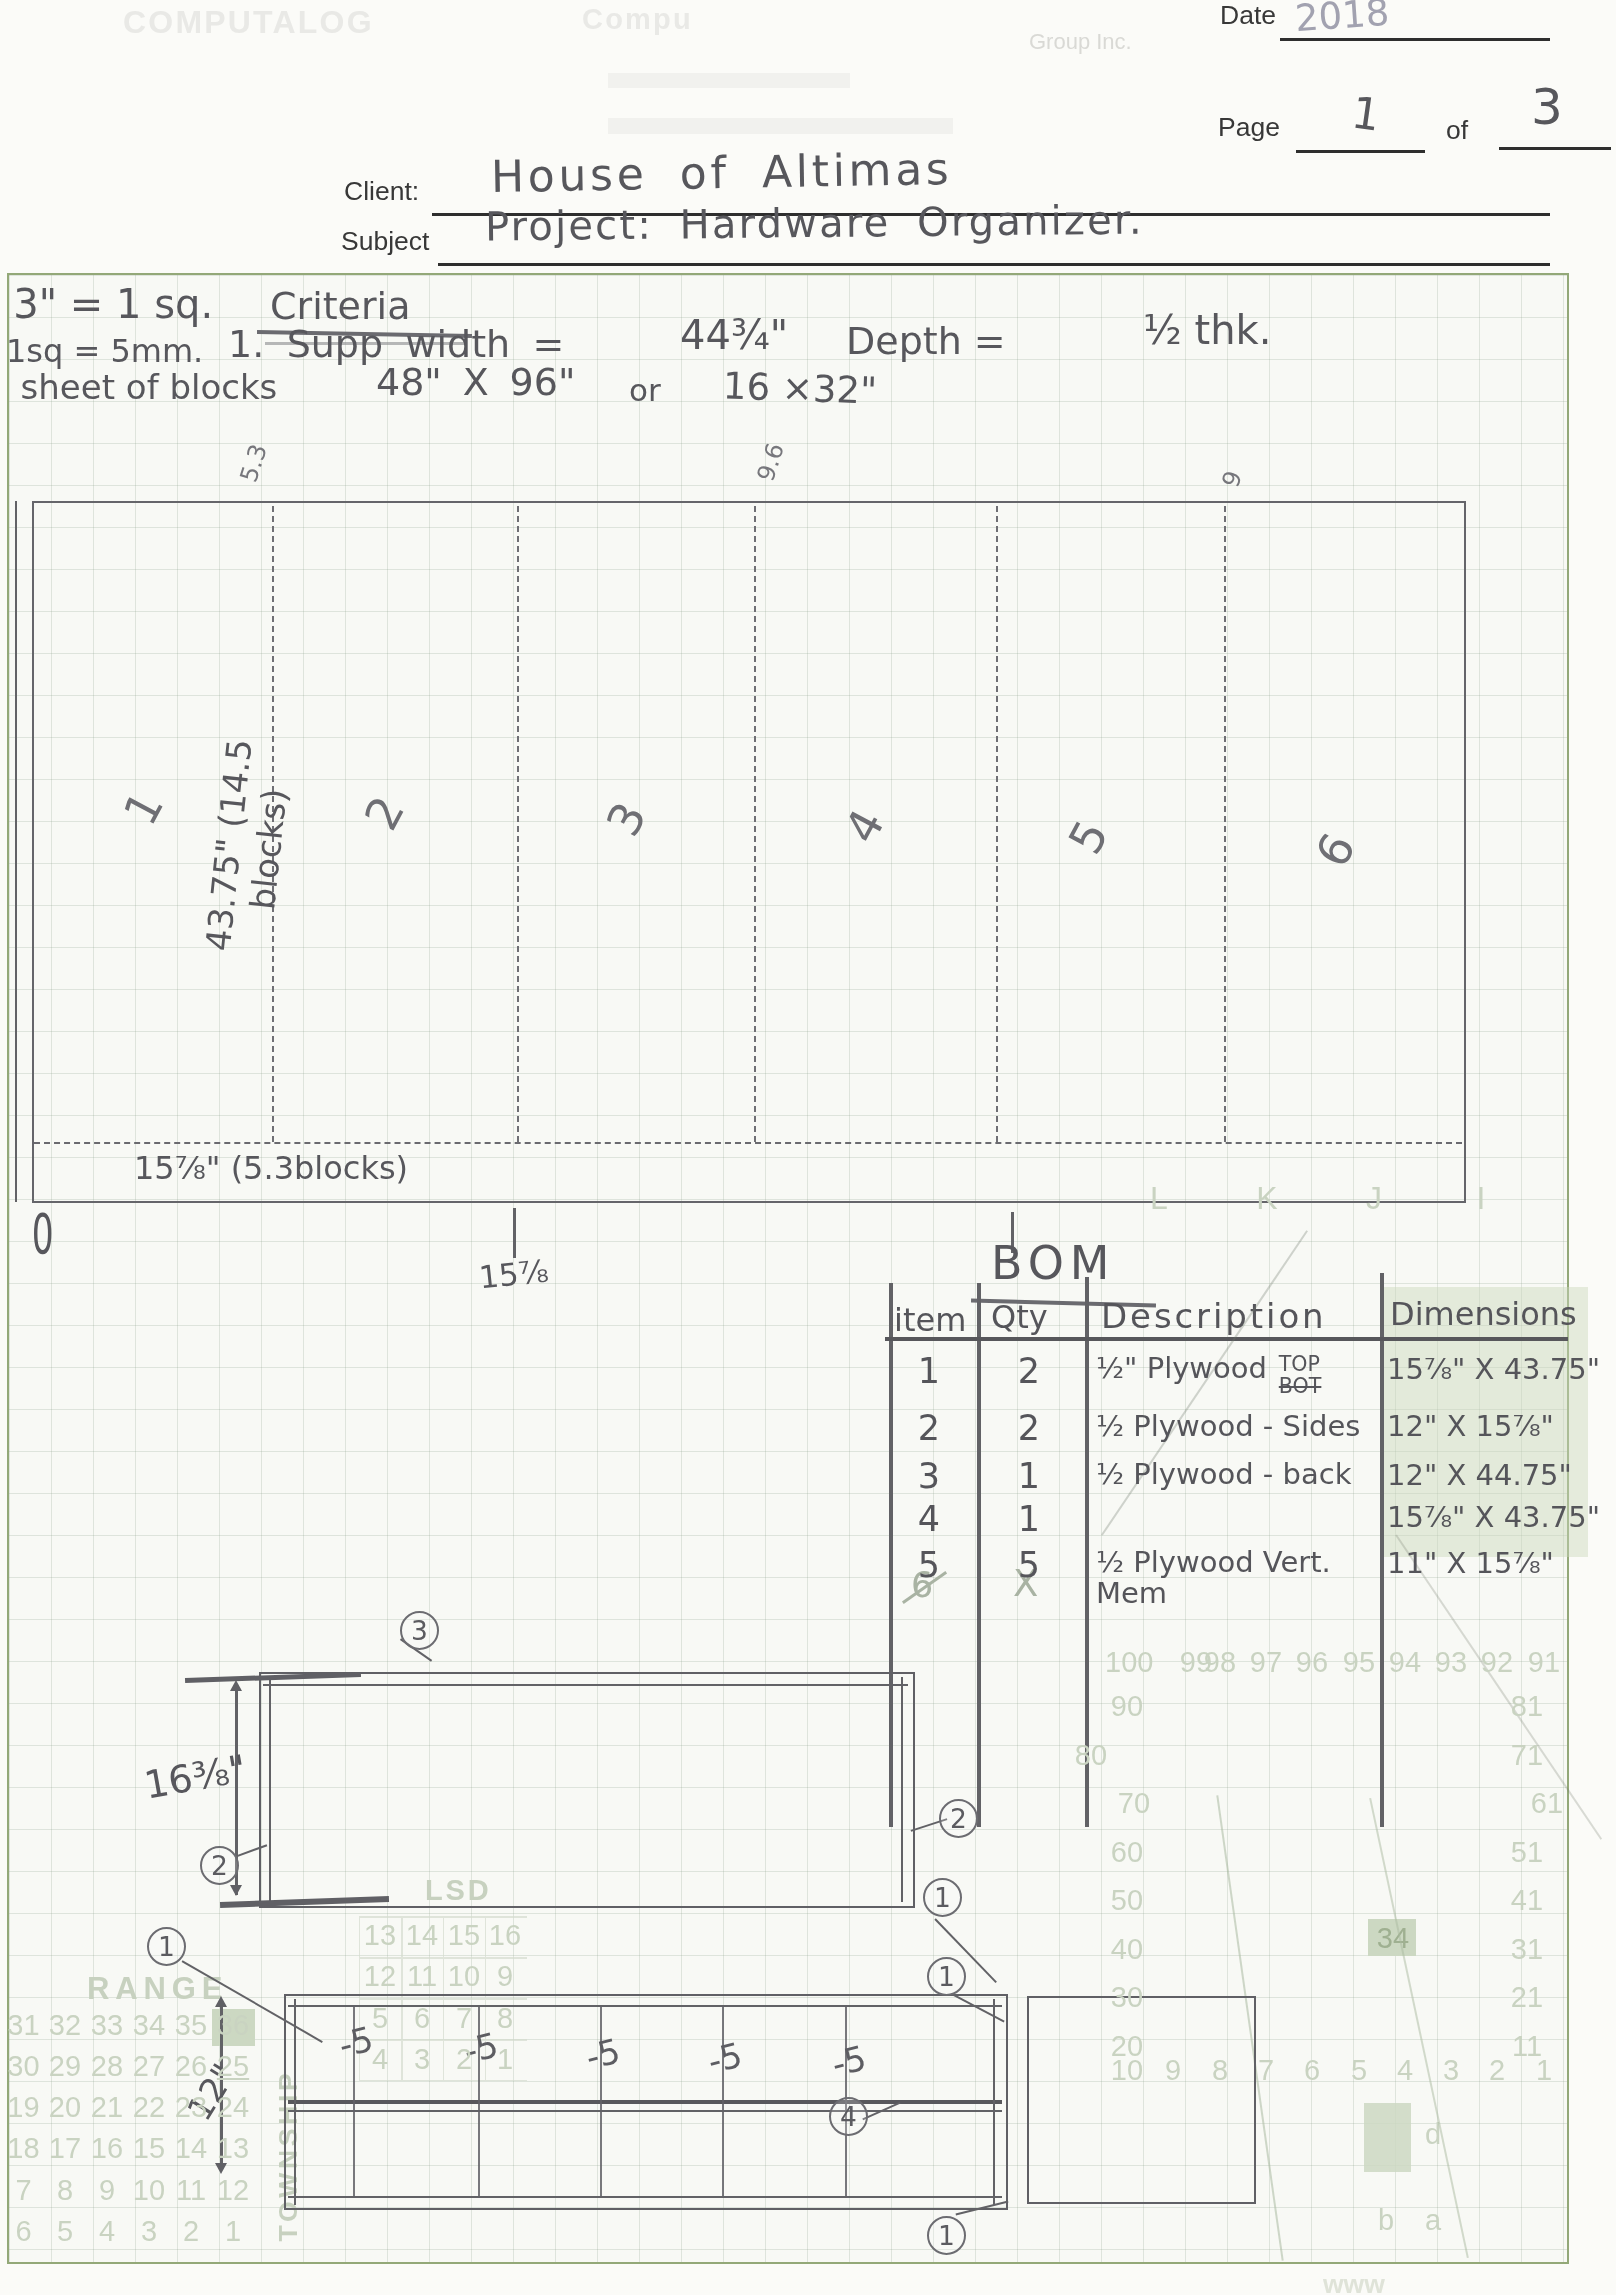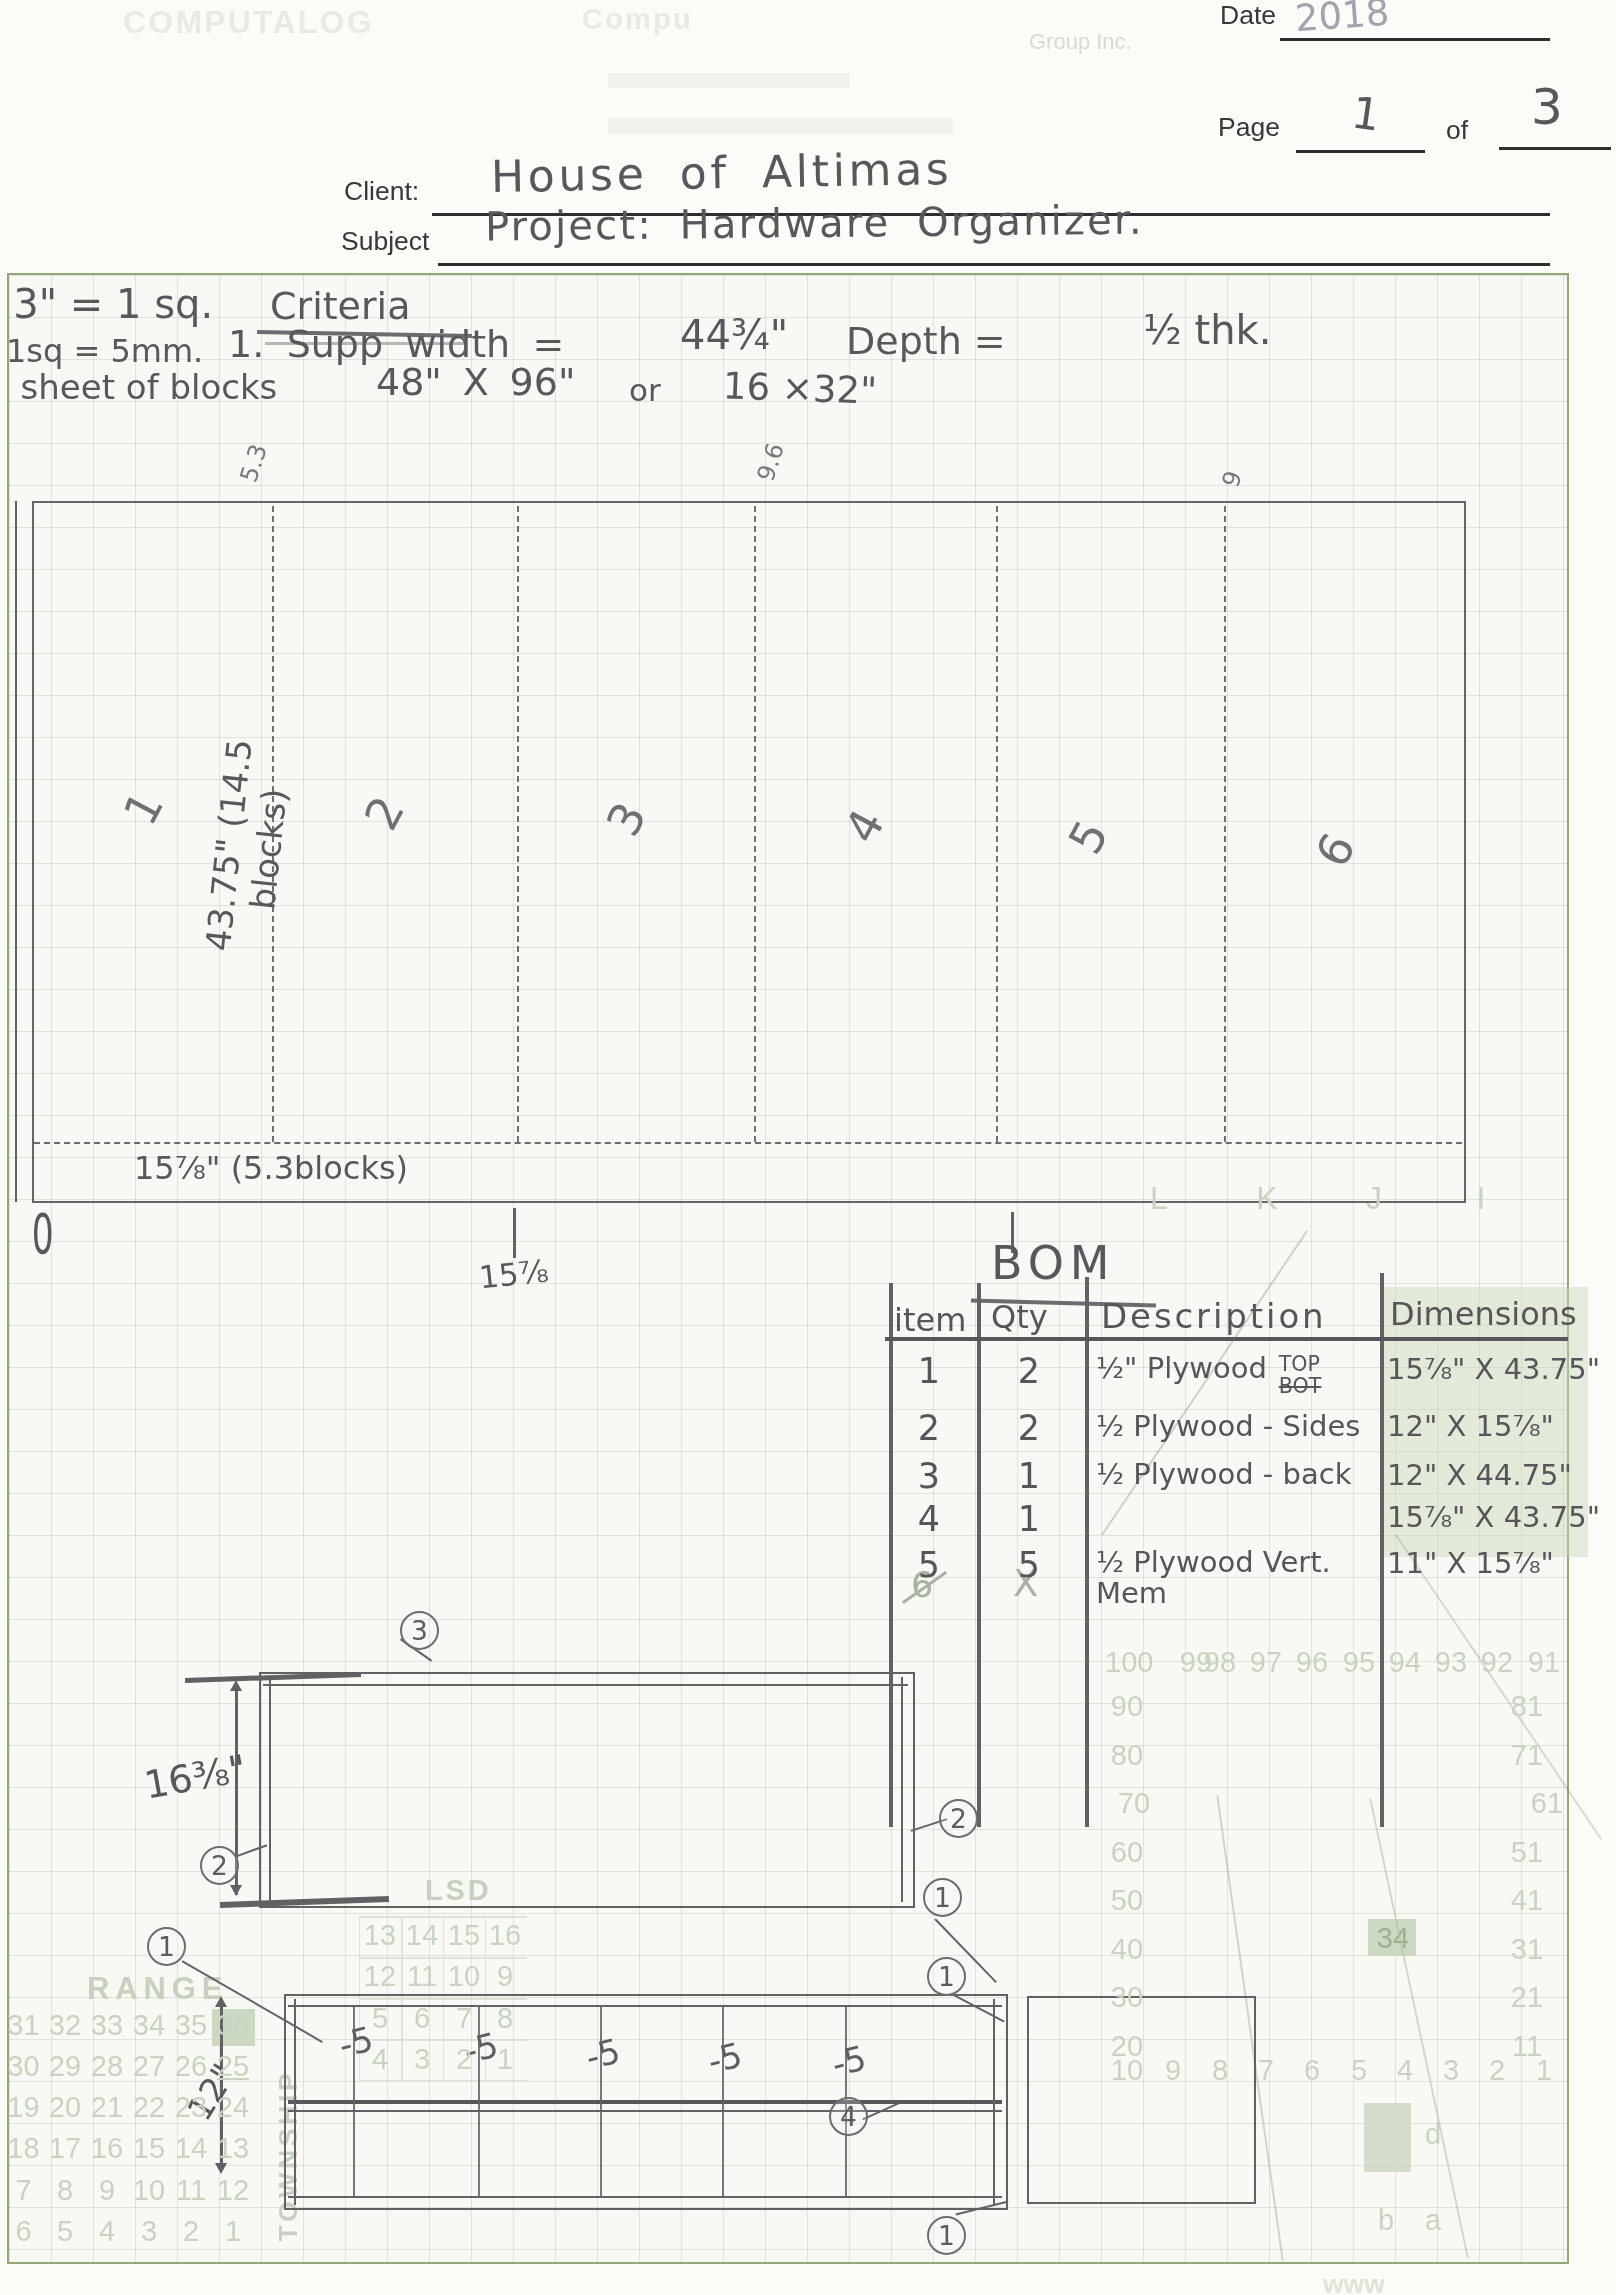--- a/index.html
+++ b/index.html
@@ -233,21 +233,21 @@
     <div class="abs gnum" style="left: 1151px; top: 1646px; padding-left: 23px;">99</div>
     <div class="abs gnum" style="left: 1198px; top: 1646px;">98</div>
     <div class="abs gnum" style="left: 1244px; top: 1646px;">97</div>
     <div class="abs gnum" style="left: 1290px; top: 1646px;">96</div>
     <div class="abs gnum" style="left: 1337px; top: 1646px;">95</div>
     <div class="abs gnum" style="left: 1383px; top: 1646px;">94</div>
     <div class="abs gnum" style="left: 1429px; top: 1646px;">93</div>
     <div class="abs gnum" style="left: 1475px; top: 1646px;">92</div>
     <div class="abs gnum" style="left: 1522px; top: 1646px;">91</div>
     <div class="abs gnum" style="left: 1105px; top: 1690px;">90</div>
-    <div class="abs gnum" style="left: 1105px; top: 1739px;">80</div>
+    <div class="abs gnum" style="left: 1069px; top: 1739px;">80</div>
     <div class="abs gnum" style="left: 1105px; top: 1787px; margin-left: 7px;">70</div>
     <div class="abs gnum" style="left: 1105px; top: 1836px;">60</div>
     <div class="abs gnum" style="left: 1105px; top: 1884px;">50</div>
     <div class="abs gnum" style="left: 1105px; top: 1933px;">40</div>
     <div class="abs gnum" style="left: 1105px; top: 1981px;">30</div>
     <div class="abs gnum" style="left: 1105px; top: 2030px;">20</div>
     <div class="abs gnum" style="left: 1505px; top: 1690px;">81</div>
     <div class="abs gnum" style="left: 1505px; top: 1739px;">71</div>
     <div class="abs gnum" style="left: 1505px; top: 1787px; margin-left: 20px;">61</div>
     <div class="abs gnum" style="left: 1505px; top: 1836px;">51</div>

